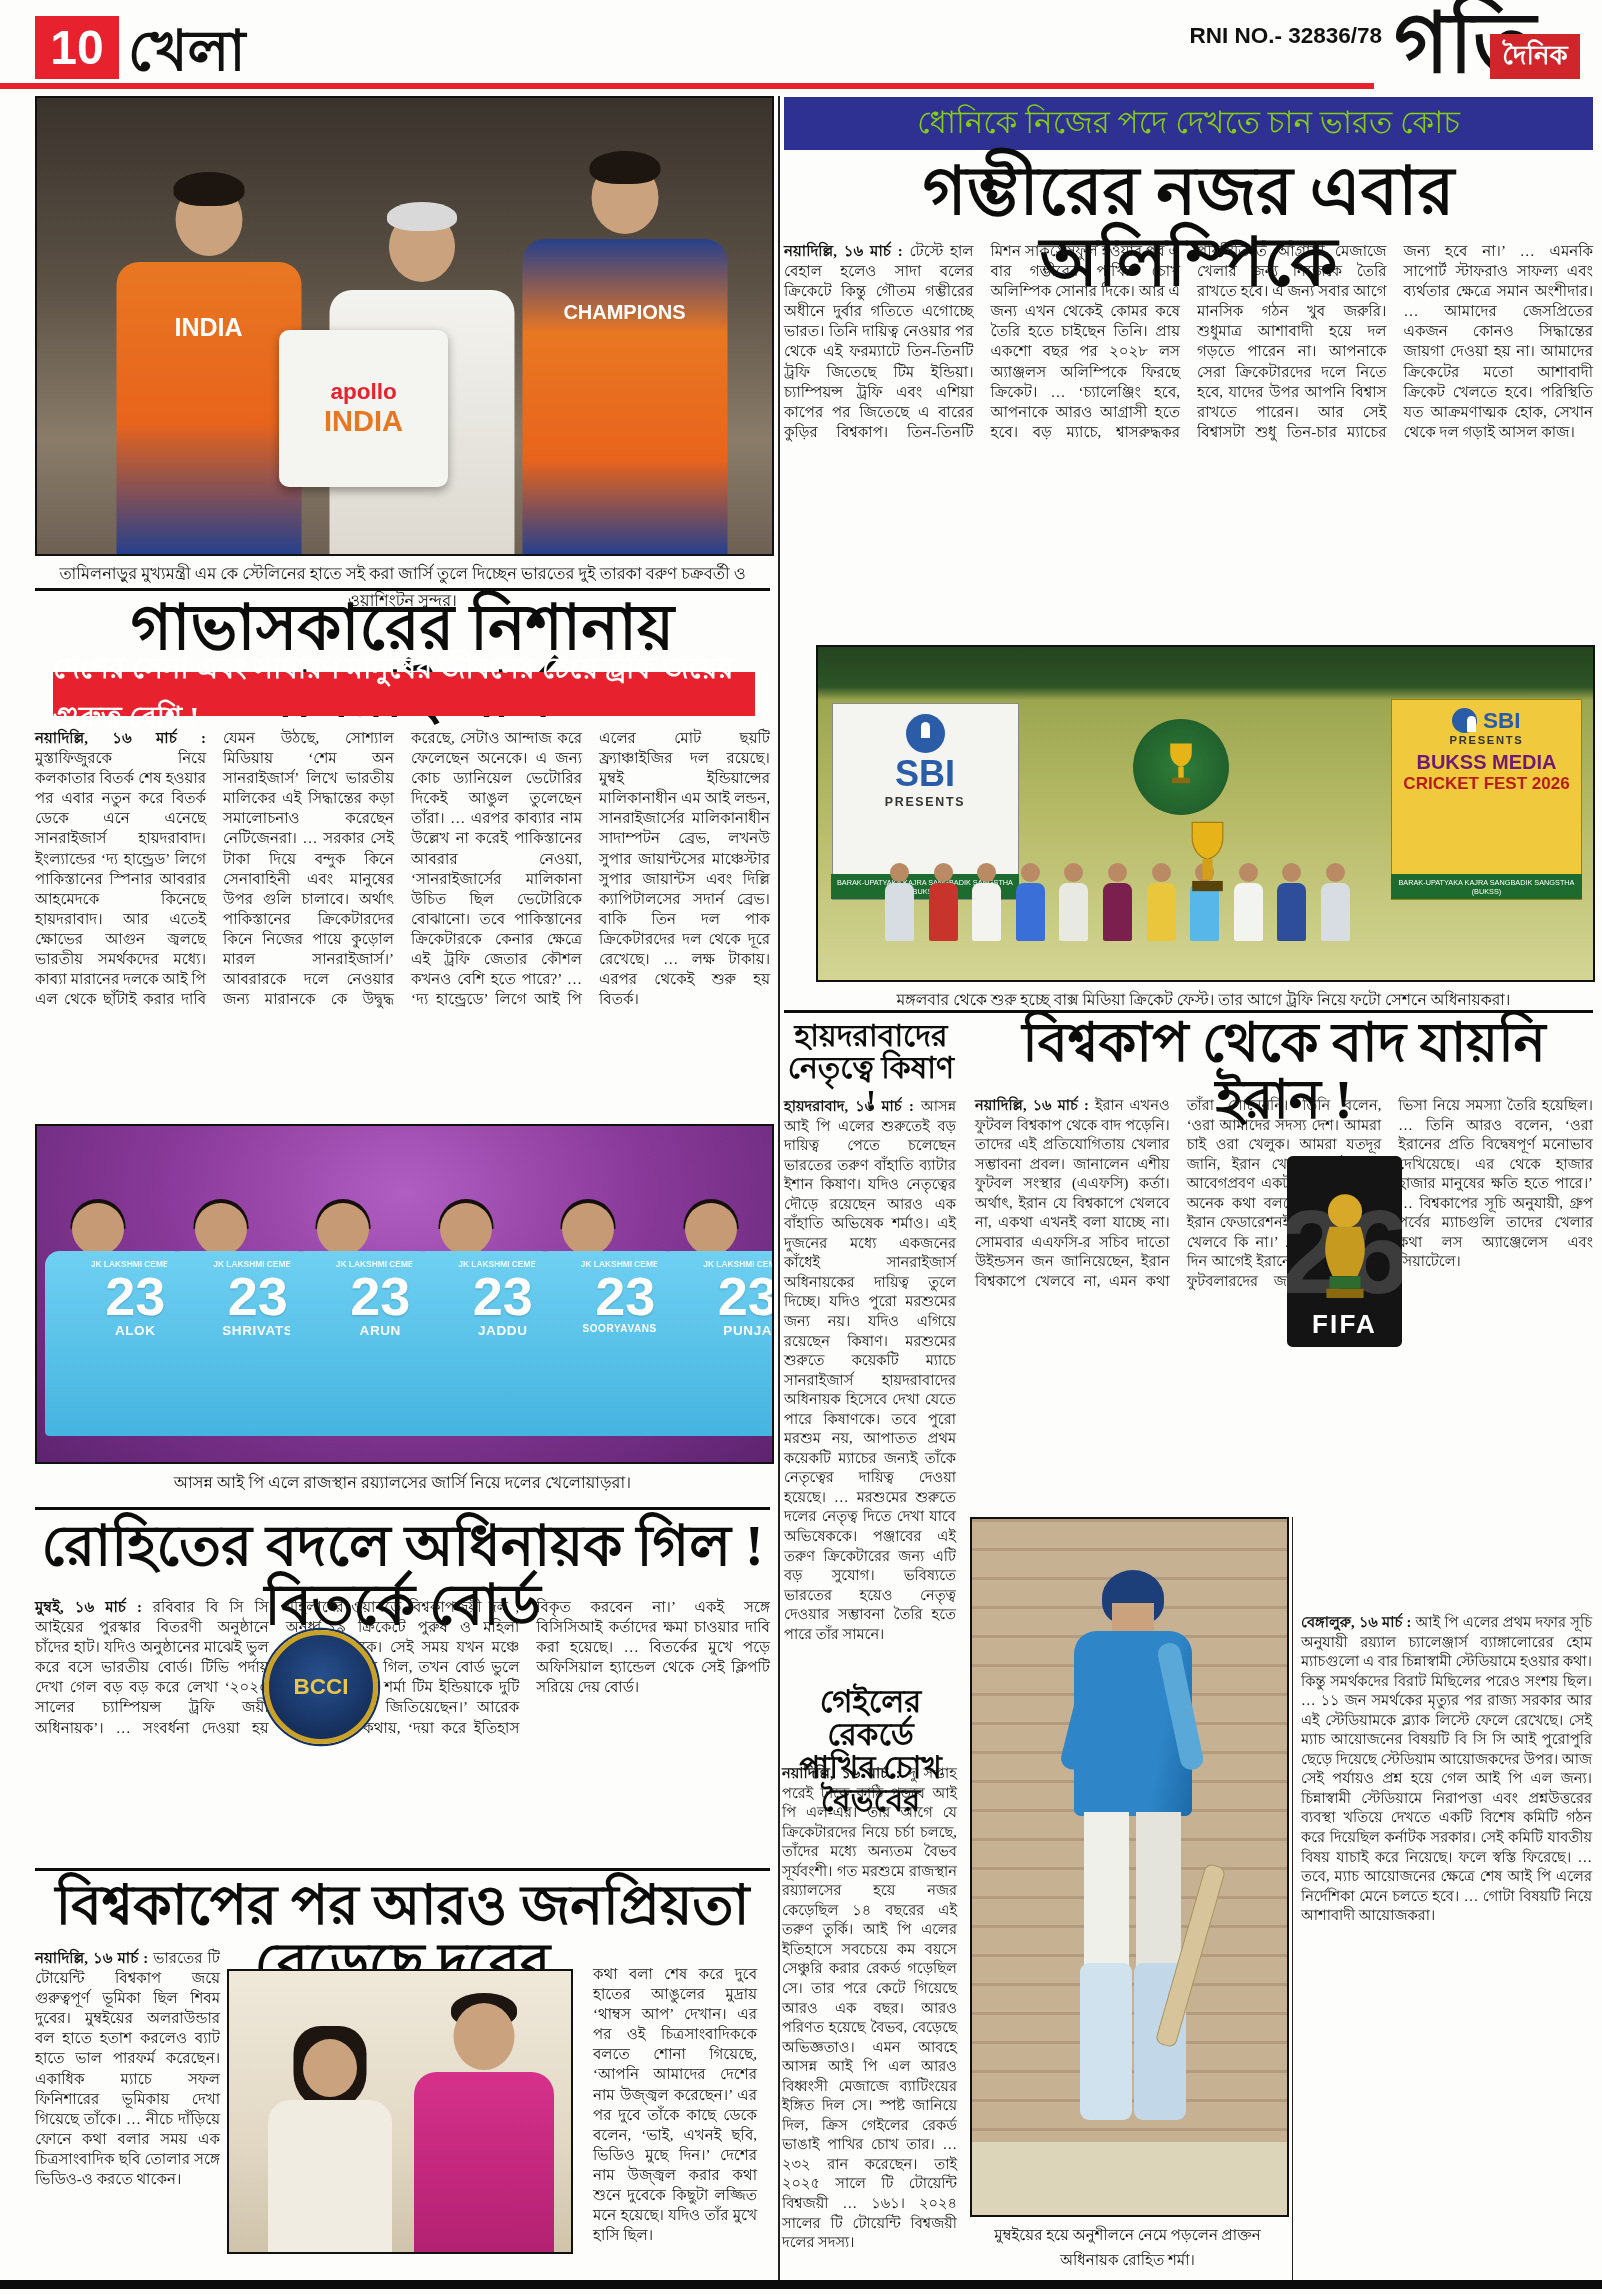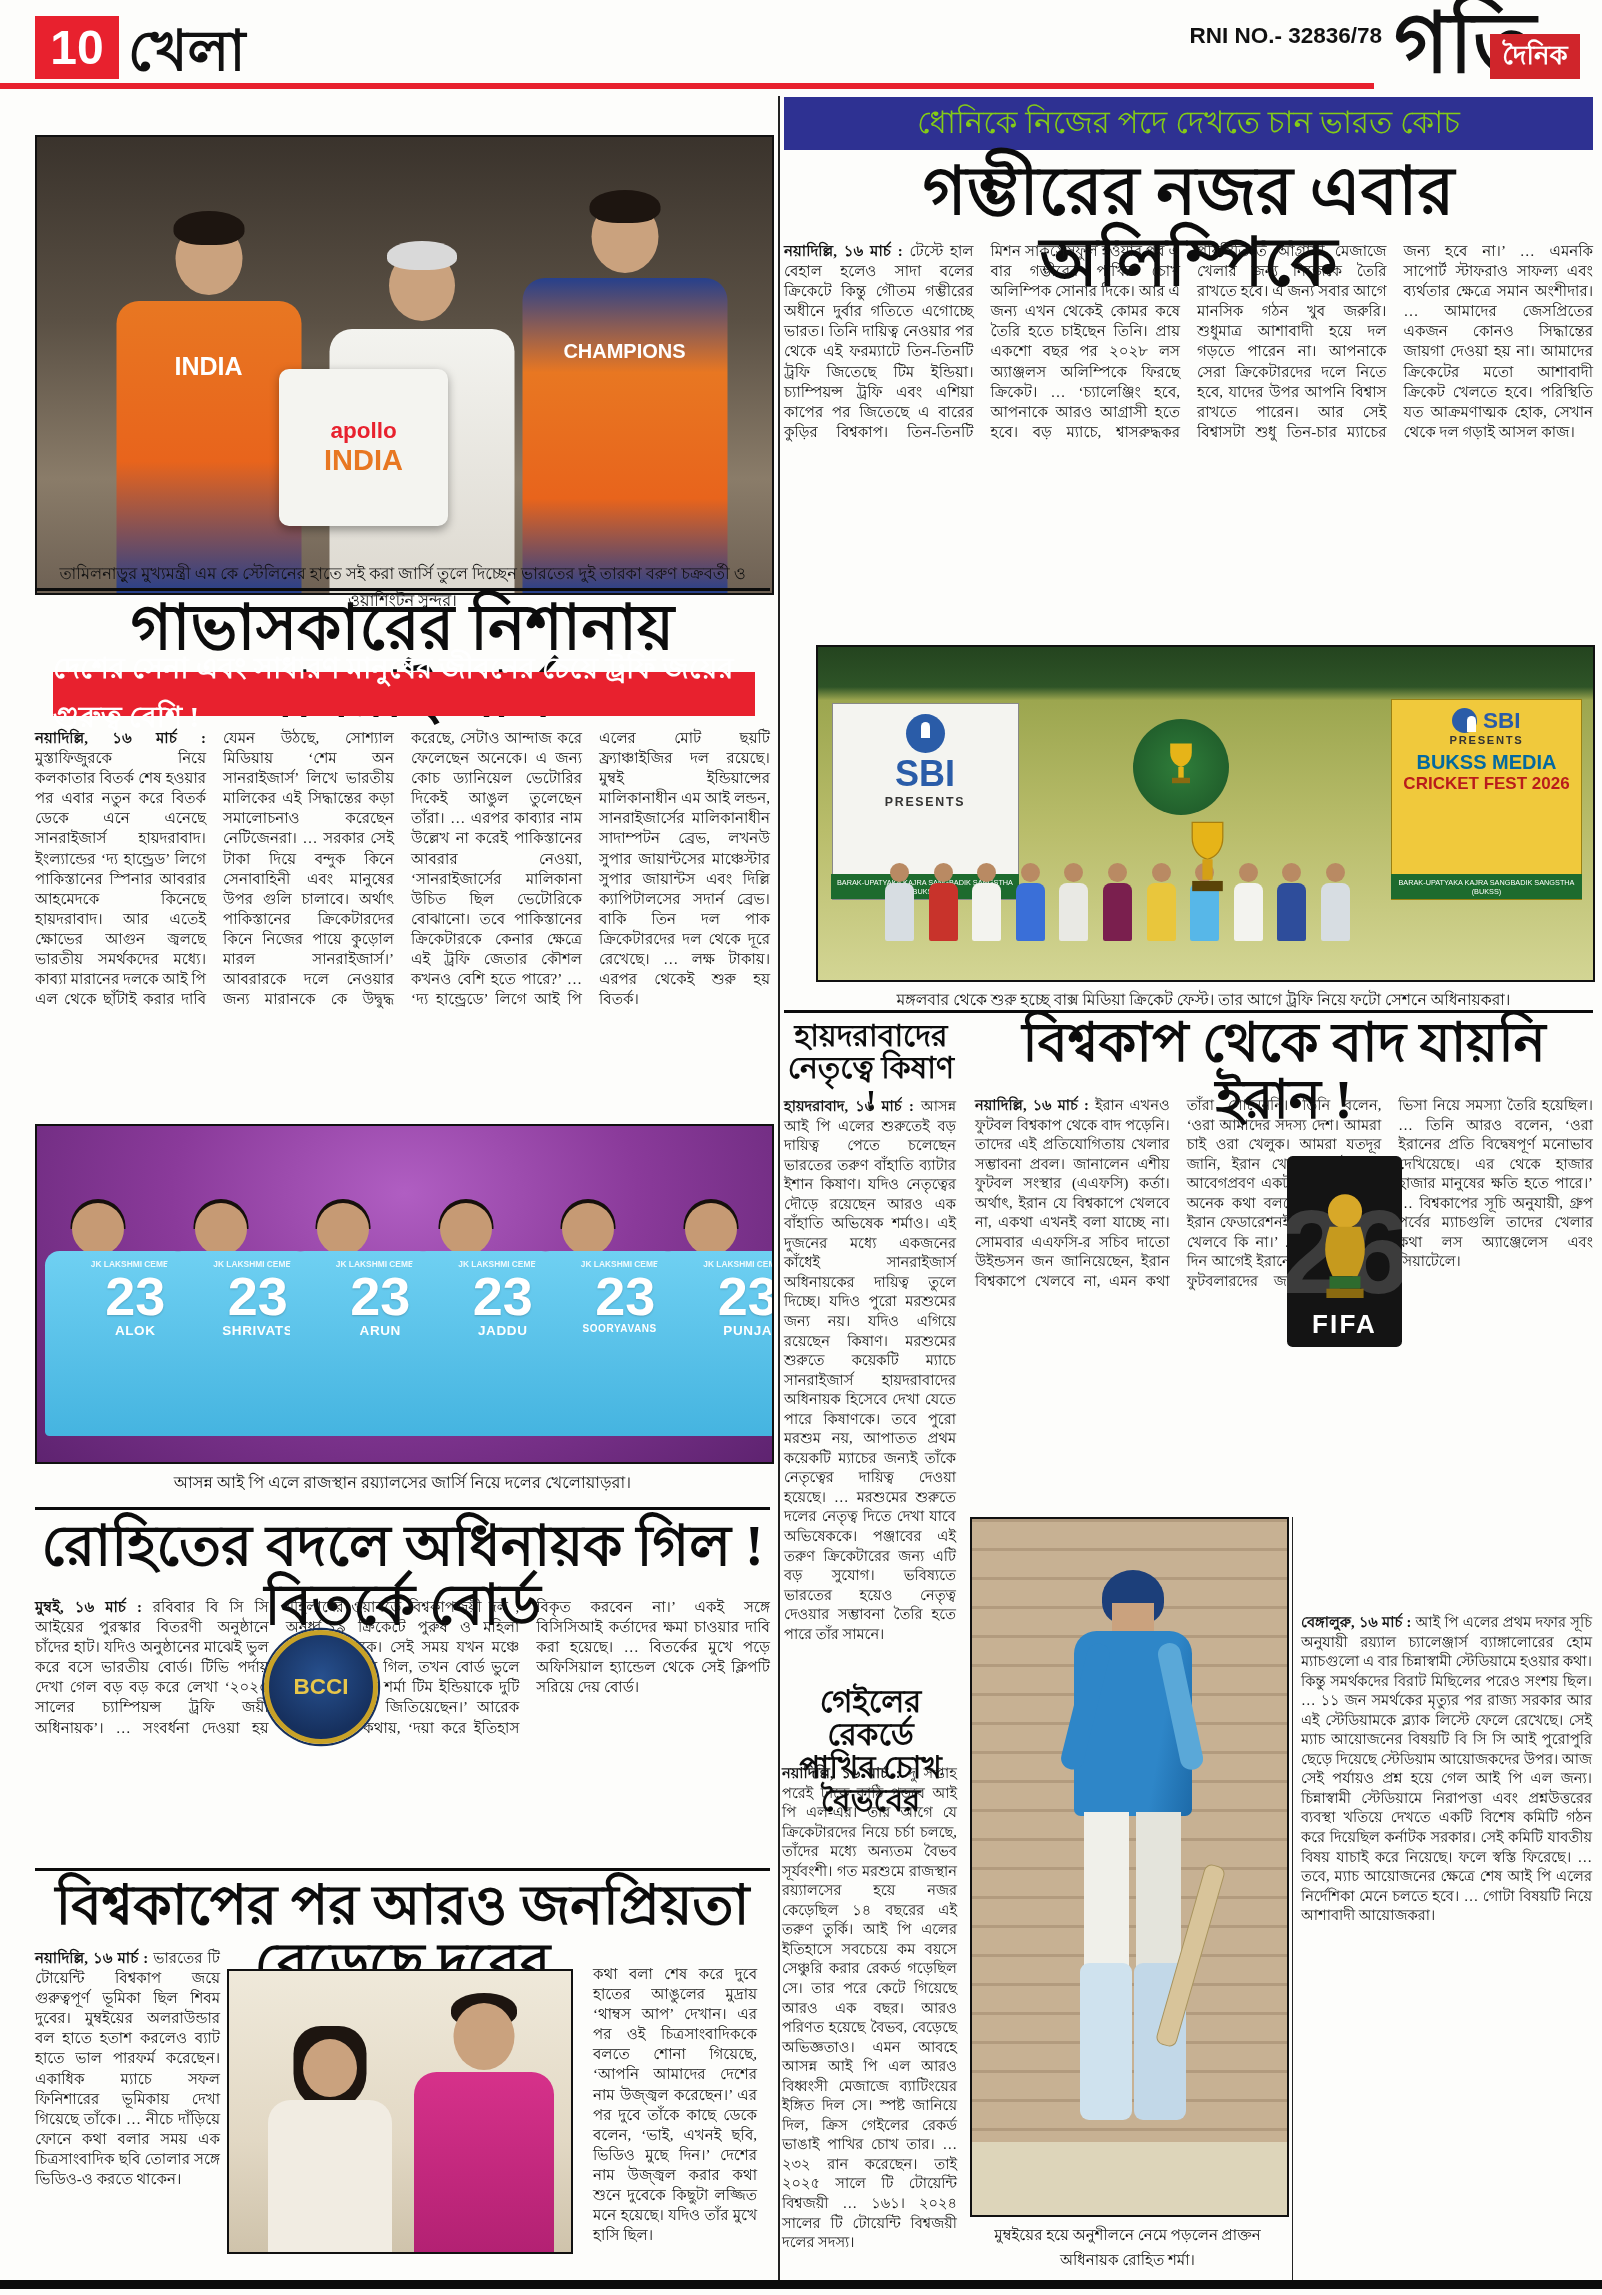--- a/index.html
+++ b/index.html
@@ -22,21 +22,21 @@
   .masthead-main{font-weight:900;font-size:84px;line-height:.9;}
   .masthead-sub{background:#d0252b;color:#fff;font-weight:900;font-size:26px;
                 display:flex;align-items:center;justify-content:center;}
   .kicker{background:#2e3192;color:#84cc16;font-weight:400;font-size:31px;
           display:flex;align-items:center;justify-content:center;}
   .subhead{background:#e8212e;color:#fff;font-weight:900;font-size:29px;
            display:flex;align-items:center;justify-content:center;}
   
   .photo{border:2.2px solid #111;overflow:hidden;position:absolute;}
   
-  .ph1{background:linear-gradient(180deg,#3a332c 0%,#5a5044 40%,#8a7c69 75%,#6e6154 100%);margin-top:39px;}
+  .ph1{background:linear-gradient(180deg,#3a332c 0%,#5a5044 40%,#8a7c69 75%,#6e6154 100%);}
   .fig{position:absolute;bottom:0;}
   .head{position:absolute;left:50%;transform:translateX(-50%);background:#caa27e;border-radius:50%;}
   .hair{position:absolute;left:50%;transform:translateX(-50%);background:#1d1510;border-radius:50% 50% 40% 40%;}
   .torso{position:absolute;left:50%;transform:translateX(-50%);bottom:0;border-radius:22.5px 22.5px 0 0;}
   .jersey-label{position:absolute;width:100%;text-align:center;color:#fff;font-weight:900;
                 font-family:"Liberation Sans",sans-serif;}
   .held-jersey{position:absolute;background:#f4f4f0;border-radius:10px;
                display:flex;flex-direction:column;align-items:center;justify-content:center;
                font-family:"Liberation Sans",sans-serif;font-weight:900;box-shadow:0 3.4px 10px rgba(0,0,0,.35);}
   
@@ -245,21 +245,21 @@
         <rect x="10" y="42" width="20" height="6" fill="#8a6a10"></rect>
       </svg>
     </div>
 
     <div class="banner" style="left:573px;top:52px;width:189px;height:191px;background:#f0c93c;border:1.7px solid #998012;padding-top:7.9px;">
       <div style="display:flex;align-items:center;gap:5.6px;">
         <div class="sbi-roundel" style="width:25px;height:25px;"></div>
         <span style="color:#2a5ca8;font-weight:900;font-size:22.5px;">SBI</span>
       </div>
       <div style="color:#333;font-weight:bold;font-size:11.2px;letter-spacing:1.7px;">PRESENTS</div>
-      <div style="color:#0369a1;font-weight:900;font-size:20px;margin-top:5.6px;">BUKSS MEDIA</div>
+      <div style="color:#701a75;font-weight:900;font-size:20px;margin-top:5.6px;">BUKSS MEDIA</div>
       <div style="color:#b91c1c;font-weight:900;font-size:17px;">CRICKET FEST 2026</div>
       <div style="margin-top:auto;width:100%;background:#1d6b2e;color:#fff;font-size:7.3px;text-align:center;padding:3.4px 1.1px;">BARAK-UPATYAKA KAJRA SANGBADIK SANGSTHA (BUKSS)</div>
     </div>
 
     <div class="ppl-row" style="left:67px;bottom:39px;">
       <div class="person">
           <div class="p-head"></div>
           <div class="p-body" style="background:#d7dde2;"></div>
         </div>
       <div class="person">

